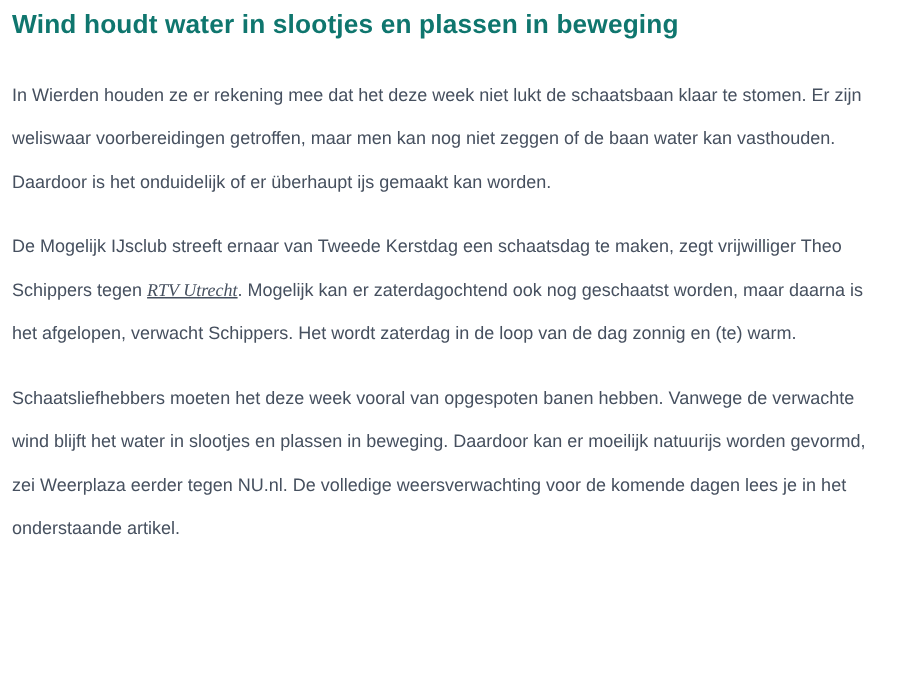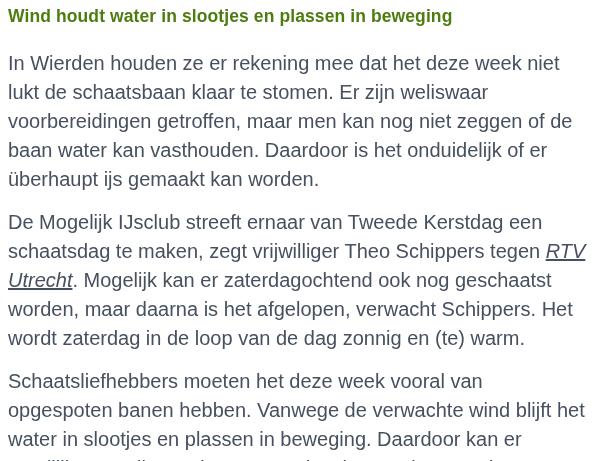--- a/index.html
+++ b/index.html
@@ -14,34 +14,35 @@
     padding: 6px 10px 0 8px;
     background: #ffffff;
     overflow: hidden;
     font-family: "Liberation Sans", "DejaVu Sans", sans-serif;
   }
   .article-title {
     margin: 0 0 21px 0;
     font-size: 17.5px;
     line-height: 1.25;
     font-weight: 700;
-    color: #4d7c0f;
+    color: #0f766e;
     letter-spacing: 0.1px;
   }
   .article-paragraph {
     margin: 0 0 14px 0;
-    font-size: 20px;
+    font-size: 12px;
     line-height: 29px;
     color: #46505f;
   }
   .inline-link {
     color: #46505f;
     font-style: italic;
     text-decoration: underline;
     cursor: pointer;
+    font-family: Liberation Serif, serif;
   }
 </style>
 </head>
 <body>
 
 <div class="page">
 
   <h1 class="article-title">Wind houdt water in slootjes en plassen in beweging</h1>
 
   <p class="article-paragraph">In Wierden houden ze er rekening mee dat het deze week niet lukt de schaatsbaan klaar te stomen. Er zijn weliswaar voorbereidingen getroffen, maar men kan nog niet zeggen of de baan water kan vasthouden. Daardoor is het onduidelijk of er überhaupt ijs gemaakt kan worden.</p>

